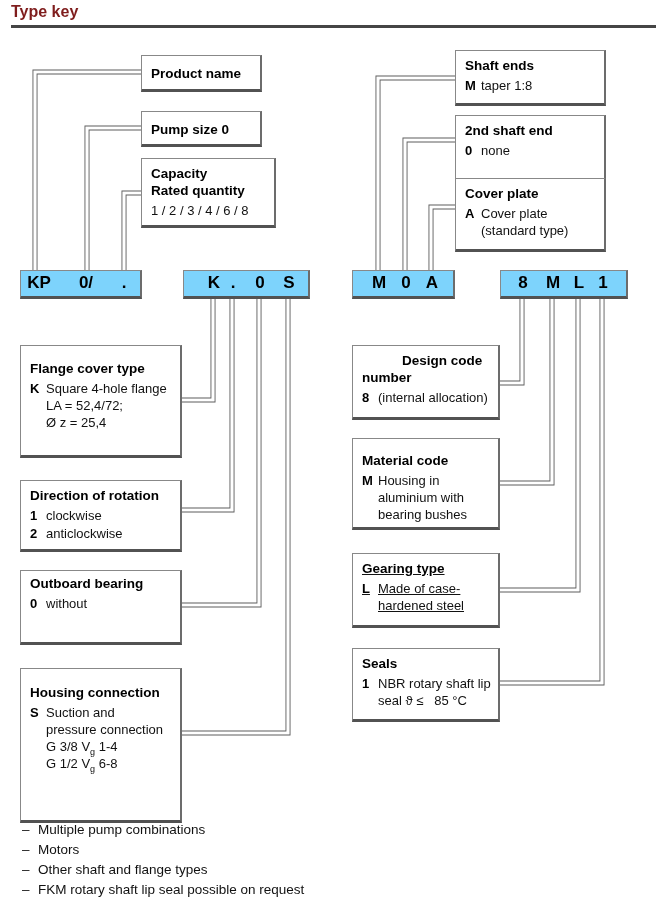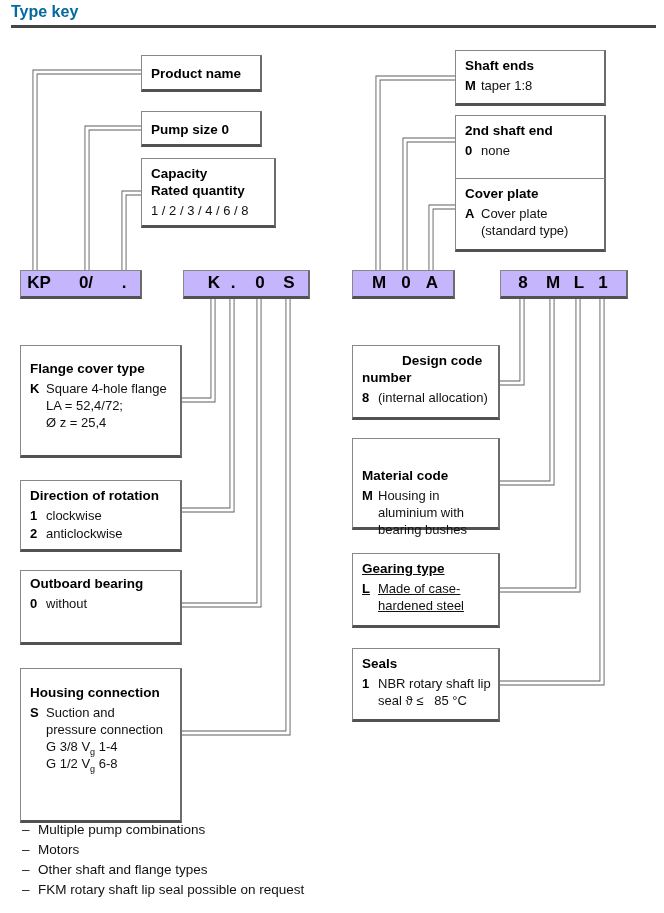--- a/index.html
+++ b/index.html
@@ -2,41 +2,41 @@
 <html><head>
 <meta charset="utf-8">
 <style>
   html,body{margin:0;padding:0;background:#ffffff;}
   #page{
     position:relative;width:664px;height:913px;background:#ffffff;
     font-family:"Liberation Sans","DejaVu Sans",sans-serif;color:#111;
     overflow:hidden;
   }
   #page-title{
-    position:absolute;left:11px;top:3px;font-size:16px;font-weight:bold;color:#0369a1;
+    position:absolute;left:11px;top:3px;font-size:16px;font-weight:bold;color:#7f1d1d;
   }
   #title-rule{
     position:absolute;left:11px;top:25px;width:645px;height:2.5px;background:#454545;
   }
   svg.lines{position:absolute;left:0;top:0;z-index:1;}
   .box{
     position:absolute;z-index:2;background:#fff;box-sizing:border-box;
     border:1.5px solid #888888;border-right:2px solid #6c6c6c;border-bottom:3px solid #525252;
     padding:6px 6px 4px 9px;font-size:13px;line-height:17px;
   }
   .box .title{font-weight:bold;font-size:13.5px;line-height:17px;margin-bottom:3px;color:#000;}
   .vcenter{display:flex;align-items:center;}
   .vcenter .title{margin-bottom:0;text-align:right;}
   .entry{display:flex;margin-top:1px;}
   .entry .code{font-weight:bold;min-width:16px;flex:0 0 16px;color:#000;}
   .entry .desc{flex:1;}
   .entry .line{display:block;white-space:pre-wrap;}
   .plain{font-size:13px;}
   .codebox{
-    position:absolute;z-index:2;background:#c4b5fd;box-sizing:border-box;
+    position:absolute;z-index:2;background:#7dd3fc;box-sizing:border-box;
     border:1.5px solid #888888;border-right:2px solid #6c6c6c;border-bottom:3px solid #525252;
     height:29px;
   }
   .codebox .seg{
     position:absolute;top:50%;transform:translate(-50%,-54%);
     font-weight:bold;font-size:17px;color:#000;white-space:pre;
   }
   sub.vg{font-size:9px;line-height:0;}
   #footnotes{position:absolute;left:22px;top:820px;z-index:2;font-size:13.5px;line-height:20px;}
   .fn{display:flex;}
@@ -184,21 +184,21 @@
     <div class="title" style="margin-bottom:0;padding-left:40px;">Design code</div>
     <div class="title">number</div>
     <div class="entry">
       <span class="code">8</span>
       <span class="desc">
           <span class="line">(internal allocation)</span>
         </span>
     </div>
   </div>
 
-  <div class="box" style="left:352px;top:438px;width:148px;height:92px;padding-top:28px;">
+  <div class="box" style="left:352px;top:438px;width:148px;height:92px;padding-top:13px;">
     <div class="title">Material code</div>
     <div class="entry">
       <span class="code">M</span>
       <span class="desc">
         <span class="line">Housing in</span>
         <span class="line">aluminium with</span>
         <span class="line">bearing bushes</span>
       </span>
     </div>
   </div>

